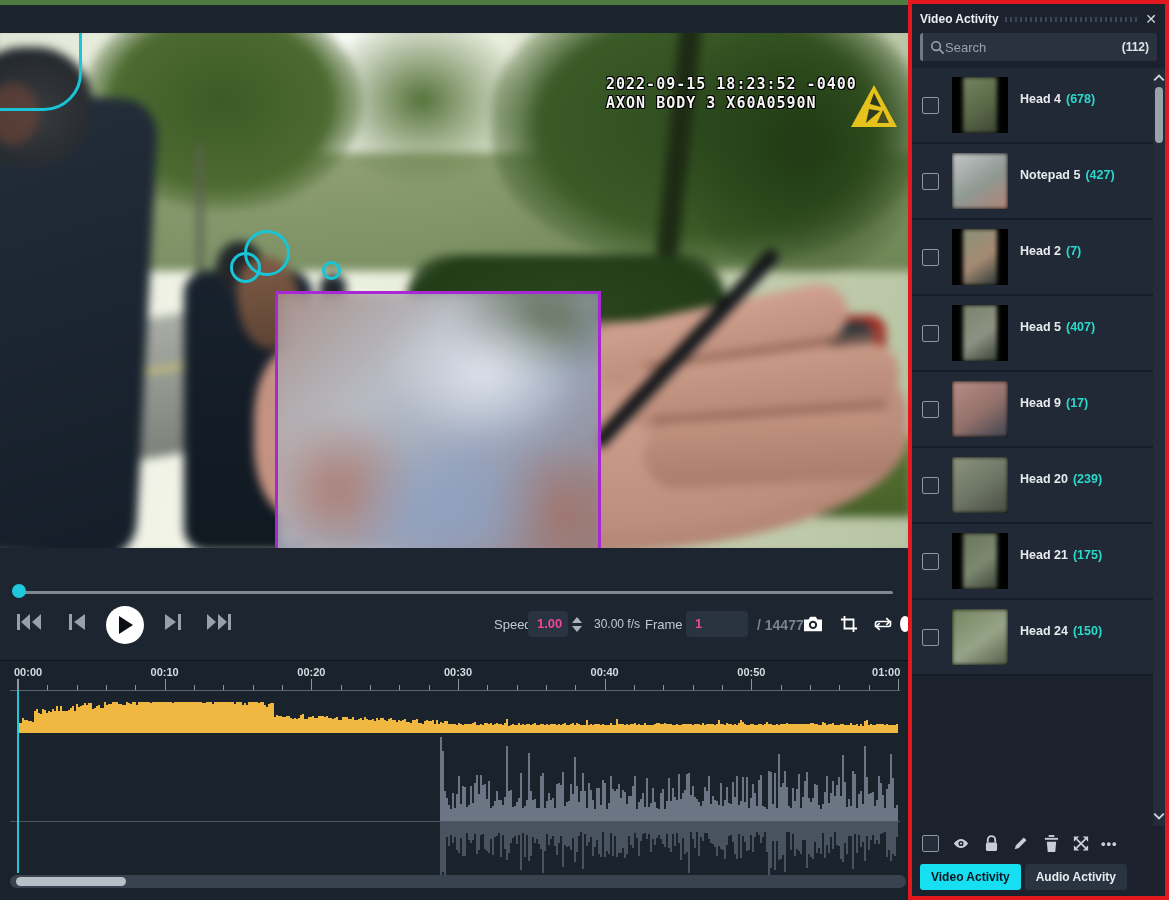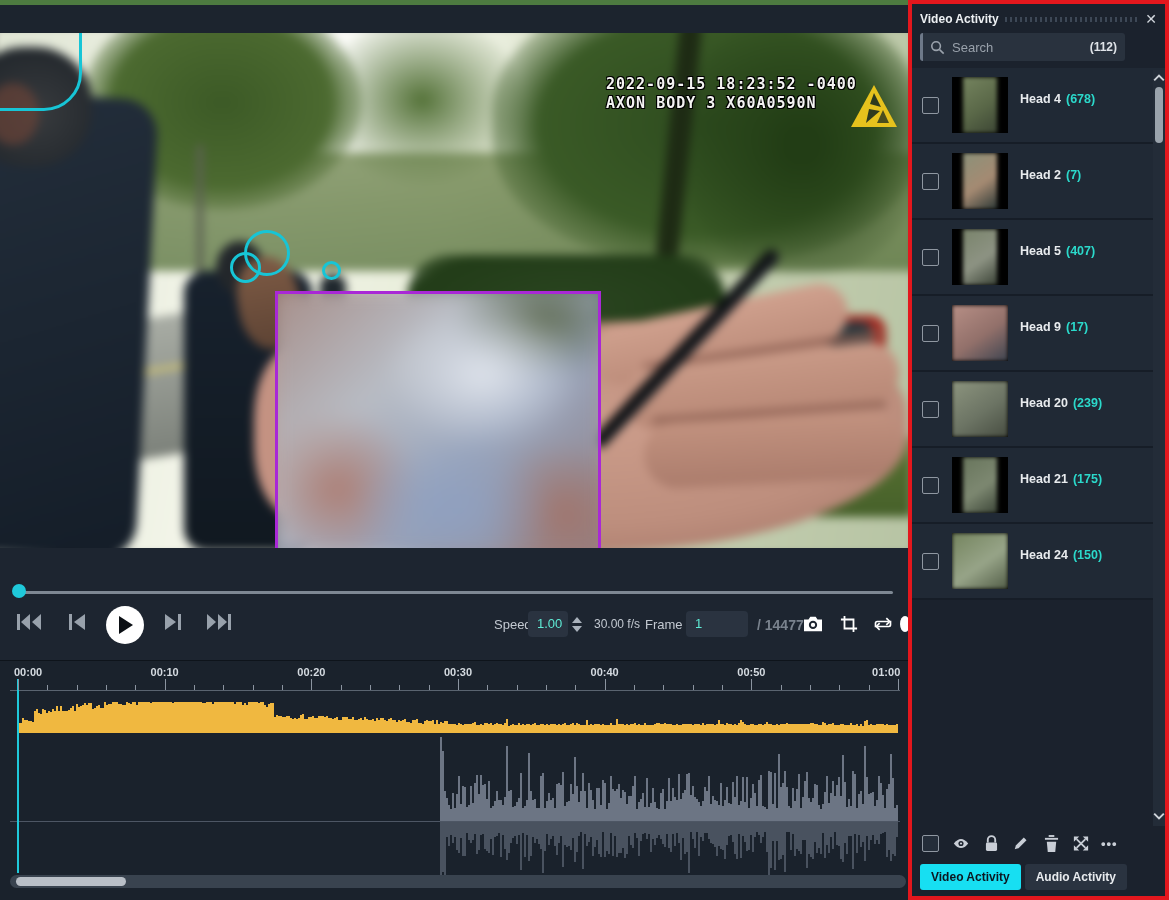--- a/index.html
+++ b/index.html
@@ -77,21 +77,21 @@
   .tbtn { position:absolute; top:61px; width:30px; height:26px; display:flex; align-items:center; justify-content:center; cursor:pointer; }
   .tbtn svg { fill:#98a1ab; }
   #btn-skip-start { left:14px; } #btn-prev-frame { left:62px; }
   #btn-play { left:106px; top:58px; width:38px; height:38px; background:#fff; border-radius:50%; display:flex; align-items:center; justify-content:center; position:absolute; cursor:pointer; }
   #btn-next-frame { left:158px; } #btn-skip-end { left:204px; }
   #timecode { position:absolute; left:260px; top:67px; font-size:16px; font-weight:bold; letter-spacing:.5px; }
   #tc-current { color:#29c9da; } #tc-total { color:#79828d; font-weight:bold; }
   .ctl-label { position:absolute; top:69px; font-size:13px; color:#c3c9d1; }
   #speed-label { left:494px; } #fps-label { left:594px; font-size:12px; }
   #frame-label { left:645px; }
-  .ctl-input { position:absolute; top:63px; height:26px; background:#2a3340; border-radius:4px; color:#5eead4; font-size:13px; font-weight:normal; line-height:26px; padding-left:9px; }
+  .ctl-input { position:absolute; top:63px; height:26px; background:#2a3340; border-radius:4px; color:#ec4899; font-size:13px; font-weight:bold; line-height:26px; padding-left:9px; }
   #speed-input { left:528px; width:40px; }
   #frame-input { left:686px; width:62px; }
   #speed-stepper { position:absolute; left:572px; top:63px; width:14px; height:26px; display:flex; flex-direction:column; justify-content:center; gap:3px; cursor:pointer; }
   #speed-stepper i { width:0; height:0; border-left:5px solid transparent; border-right:5px solid transparent; }
   #speed-stepper .up { border-bottom:6px solid #aab2bc; }
   #speed-stepper .dn { border-top:6px solid #aab2bc; }
   #frame-total { position:absolute; left:757px; top:69px; font-size:14px; color:#79828d; font-weight:bold; }
   .ictn { position:absolute; top:63px; width:26px; height:26px; display:flex; align-items:center; justify-content:center; cursor:pointer; }
   #btn-snapshot { left:800px; } #btn-crop { left:836px; } #btn-loop { left:870px; }
   #btn-clipped { left:900px; width:10px; overflow:hidden; }
@@ -114,21 +114,21 @@
   #playhead { position:absolute; left:17px; top:18px; width:2px; height:194px; background:#1fc9da; }
   #h-scroll-track { position:absolute; left:10px; top:214px; width:896px; height:13px; background:#39434f; border-radius:7px; }
   #h-scroll-thumb { position:absolute; left:6px; top:2px; width:110px; height:9px; background:#b9bfc7; border-radius:5px; }
 
   
   #sidebar { left:908px; top:0; width:261px; height:900px; background:#1b222d; border:4px solid #e3171d; }
   #sb-header { position:absolute; left:8px; top:4px; right:8px; height:22px; display:flex; align-items:center; gap:6px; }
   #sb-title { font-size:12px; font-weight:bold; color:#edf0f3; white-space:nowrap; }
   #sb-dots { flex:1; height:5px; background:repeating-linear-gradient(90deg,#414c5b 0 2px, rgba(0,0,0,0) 2px 5px); opacity:.9; }
   #sb-close { font-size:14px; color:#d2d7dd; cursor:pointer; line-height:1; }
-  #sb-search { position:absolute; left:8px; top:29px; width:205px; height:28px; background:#29323e; border-radius:3px; border-left:3px solid #6e7989; display:flex; align-items:center; padding:0 8px 0 7px; gap:7px; }
+  #sb-search { position:absolute; left:8px; top:29px; width:237px; height:28px; background:#29323e; border-radius:3px; border-left:3px solid #6e7989; display:flex; align-items:center; padding:0 8px 0 7px; }
   #sb-search input { flex:1; background:transparent; border:none; outline:none; color:#cfd5dc; font-size:13px; font-family:"Liberation Sans",sans-serif; min-width:0; }
   #sb-search input::placeholder { color:#99a1ab; }
   #search-count { font-size:12px; font-weight:bold; color:#dfe3e8; }
   #activity-list { position:absolute; left:0; top:64px; width:253px; height:758px; overflow:hidden; }
   .row { position:relative; height:76px; background:#202935; border-bottom:2px solid #161d27; display:flex; align-items:center; cursor:pointer; }
   .cb { width:17px; height:17px; border:1px solid #8f97a1; border-radius:2px; background:#242d39; margin-left:10px; flex:0 0 auto; cursor:pointer; }
   .thumb { width:56px; height:56px; background:#000; margin-left:13px; flex:0 0 auto; position:relative; overflow:hidden; }
   .thumb > i { position:absolute; top:0; bottom:0; filter:blur(2px); }
   .row-label { margin-left:12px; align-self:flex-start; margin-top:24px; font-size:12.5px; font-weight:bold; color:#e8ebee; white-space:nowrap; }
   .row-count { color:#2bd9cb; margin-left:5px; }
@@ -1262,20 +1262,27 @@
         <div class="row">
           <span class="cb"></span>
           <div class="thumb">
             <i style="background: linear-gradient(145deg, rgb(117, 132, 95) 0%, rgb(90, 104, 72) 55%, rgb(60, 70, 52) 100%); left: 11px; right: 11px;"></i>
           </div>
           <div class="row-label"><span>Head 4</span><span class="row-count">(678)</span></div>
         </div>
         <div class="row">
           <span class="cb"></span>
           <div class="thumb">
+            <i style="background: linear-gradient(145deg, rgb(195, 200, 201) 0%, rgb(143, 152, 147) 55%, rgb(176, 131, 116) 100%); left: 0px; right: 0px;"></i>
+          </div>
+          <div class="row-label"><span>Notepad 5</span><span class="row-count">(427)</span></div>
+        </div>
+        <div class="row">
+          <span class="cb"></span>
+          <div class="thumb">
             <i style="background: linear-gradient(145deg, rgb(139, 145, 121) 0%, rgb(165, 138, 114) 55%, rgb(44, 56, 54) 100%); left: 11px; right: 11px;"></i>
           </div>
           <div class="row-label"><span>Head 2</span><span class="row-count">(7)</span></div>
         </div>
         <div class="row">
           <span class="cb"></span>
           <div class="thumb">
             <i style="background: linear-gradient(145deg, rgb(121, 131, 107) 0%, rgb(141, 147, 131) 55%, rgb(58, 66, 54) 100%); left: 11px; right: 11px;"></i>
           </div>
           <div class="row-label"><span>Head 5</span><span class="row-count">(407)</span></div>

